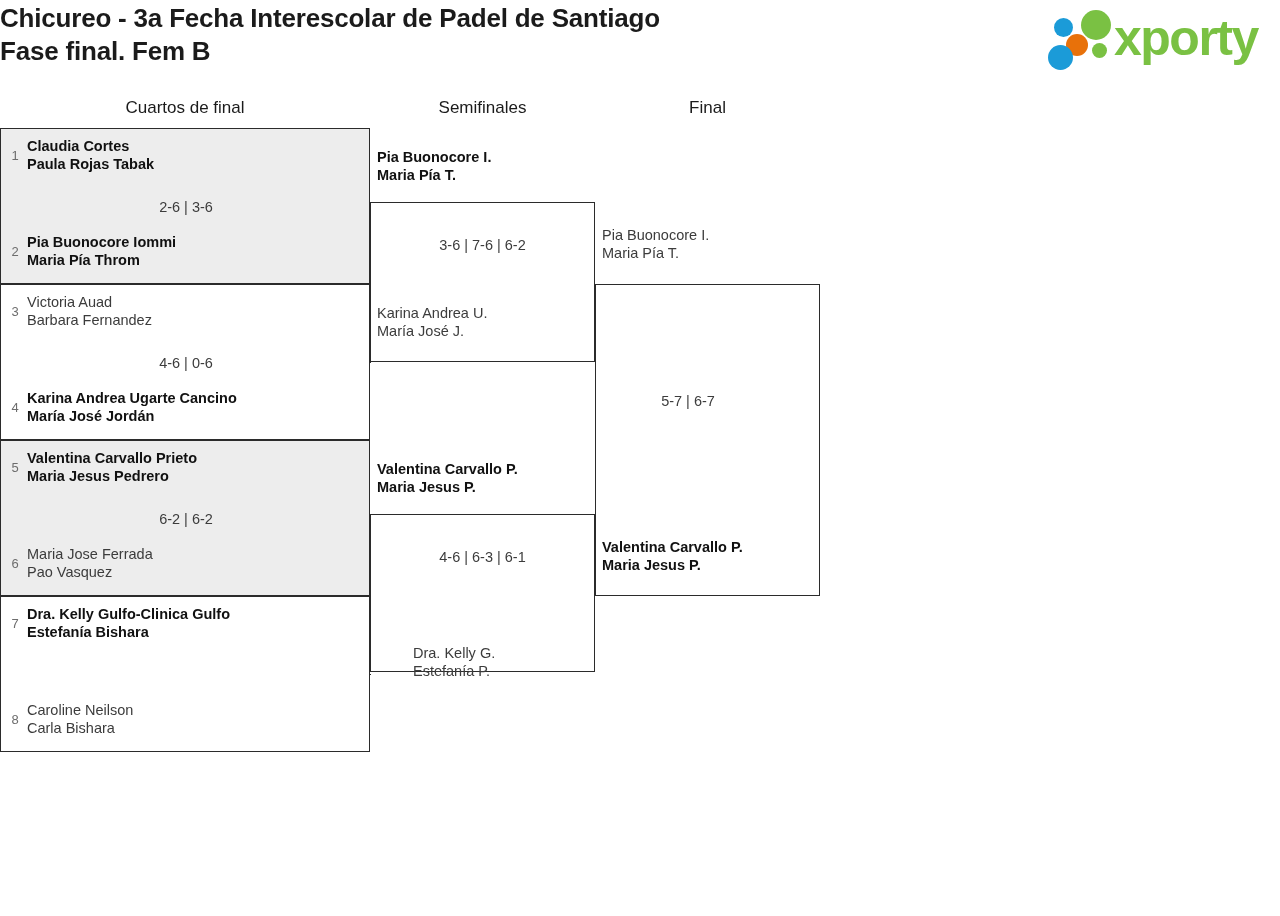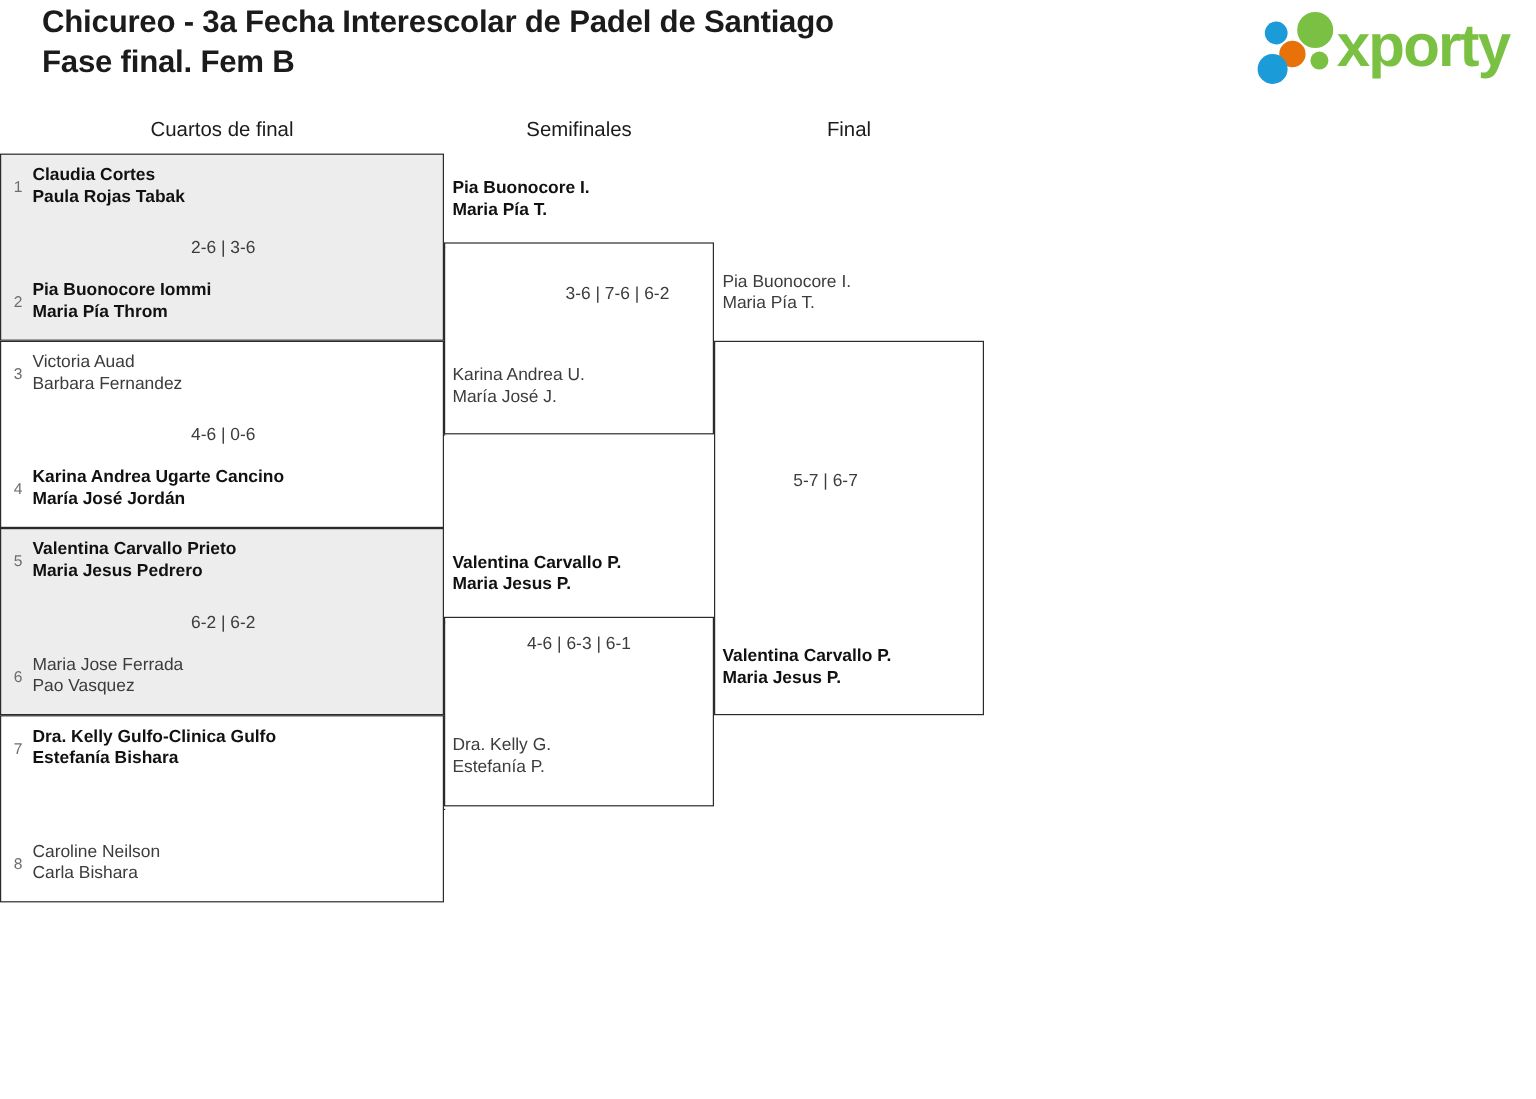--- a/index.html
+++ b/index.html
@@ -20,21 +20,20 @@
   
   #header {
     position: absolute;
     left: 0; top: 0;
     width: 1280px; height: 80px;
   }
   #title-block {
     position: absolute;
     left: 0; top: 2px;
     width: 900px;
-    padding-left: 35px;
   }
   .title-line {
     font-size: 26px;
     font-weight: bold;
     color: #1b1b1b;
     line-height: 33px;
     letter-spacing: -0.2px;
     white-space: nowrap;
   }
 
@@ -156,33 +155,33 @@
   #sf2-box { top: 514px; height: 158px; }
 
   .sf-label {
     position: absolute;
     left: 377px;
     width: 215px;
   }
   #sf1-top    { top: 148px; }
   #sf1-bottom { top: 304px; }
   #sf2-top    { top: 460px; }
-  #sf2-bottom { top: 612px; }
+  #sf2-bottom { top: 644px; margin-left: 36px; }
 
   .sf-score {
     position: absolute;
     left: 370px;
     width: 225px;
     text-align: center;
     font-size: 14.5px;
     color: #3c3c3c;
     line-height: 18px;
   }
-  #sf1-score { top: 236px; margin-left: 32px; }
-  #sf2-score { top: 528px; }
+  #sf1-score { top: 236px; }
+  #sf2-score { top: 548px; }
 
   
   #final-box {
     position: absolute;
     left: 595px; top: 284px;
     width: 225px; height: 312px;
     border: 1px solid #2b2b2b;
     box-sizing: border-box;
     background: transparent;
   }

